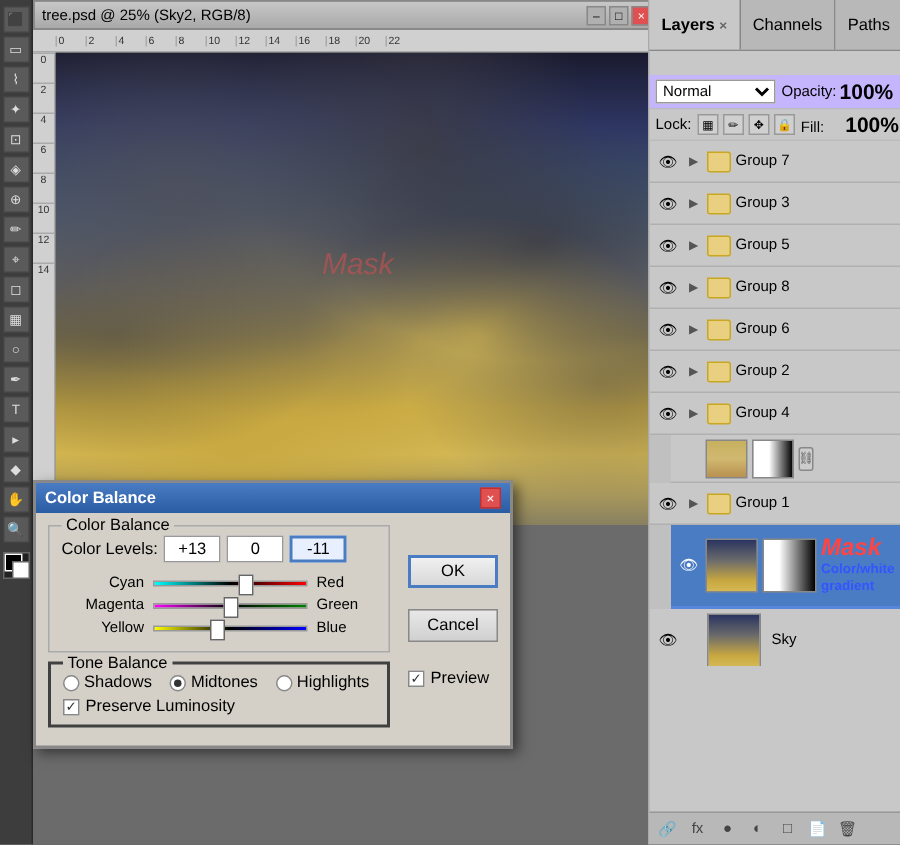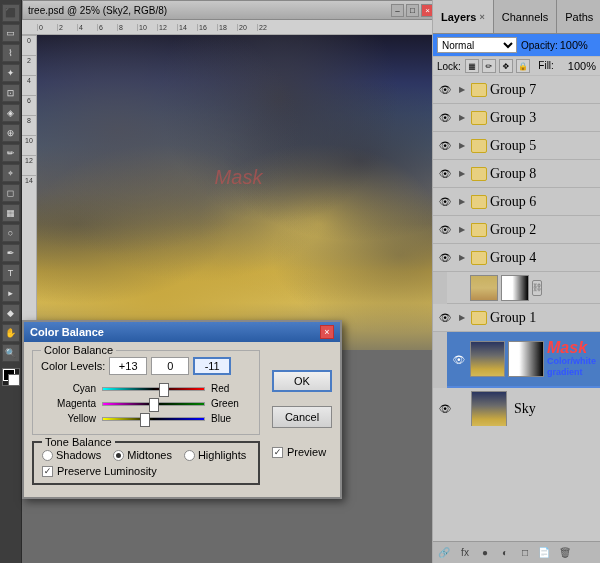--- a/index.html
+++ b/index.html
@@ -211,22 +211,23 @@
       margin-left: 3px;
       font-size: 9px;
       color: #666;
     }
 
     .blend-row {
       display: flex;
       align-items: center;
       padding: 3px 4px;
       gap: 4px;
-      background: #3b82f6;
+      background: #c4b5fd;
       border-bottom: 1px solid #bbb;
+      margin-top: 16px;
     }
 
     .blend-select {
       width: 80px;
       height: 16px;
       font-size: 10px;
       background: white;
       border: 1px solid #999;
     }
 
@@ -234,22 +235,22 @@
       display: flex;
       align-items: center;
       gap: 2px;
     }
 
     .opacity-label {
       font-size: 10px;
     }
 
     .opacity-value {
-      font-size: 11px;
-      font-weight: normal;
+      font-size: 14px;
+      font-weight: bold;
     }
 
     .lock-row {
       display: flex;
       align-items: center;
       padding: 2px 4px;
       gap: 4px;
       border-bottom: 1px solid #bbb;
       background: #c8c8c8;
     }
@@ -332,26 +333,25 @@
 
     .layer-thumb-mask {
       width: 24px;
       height: 22px;
       border: 1px solid #888;
       background: linear-gradient(to right, white 40%, black 100%);
       flex-shrink: 0;
     }
 
     .layer-name {
-      font-size: 14px;
+      font-size: 10px;
       flex: 1;
       overflow: hidden;
       white-space: nowrap;
       text-overflow: ellipsis;
-      font-family: Liberation Serif, serif;
     }
 
     .layer-sky-item {
       height: 42px;
       background: #c8c8c8;
       border-bottom: 1px solid #b0b0b0;
       display: flex;
       align-items: center;
       padding: 2px 4px;
       gap: 3px;
@@ -751,21 +751,21 @@
     </div>
 
     <div class="lock-row">
       <span class="lock-label">Lock:</span>
       <div class="lock-icons">
         <div class="lock-icon-btn">▦</div>
         <div class="lock-icon-btn">✏</div>
         <div class="lock-icon-btn">✥</div>
         <div class="lock-icon-btn">🔒</div>
       </div>
-      <div style="margin-left:auto;display:flex;align-items:flex-start;gap:14px;">
+      <div style="margin-left:auto;display:flex;align-items:flex-end;gap:14px;">
         <span class="opacity-label">Fill:</span>
         <span class="opacity-value">100%</span>
       </div>
     </div>
 
     <div class="layers-list">
 
       <div class="layer-item">
         <div class="layer-visibility">👁</div>
         <div class="layer-expand">▶</div>

